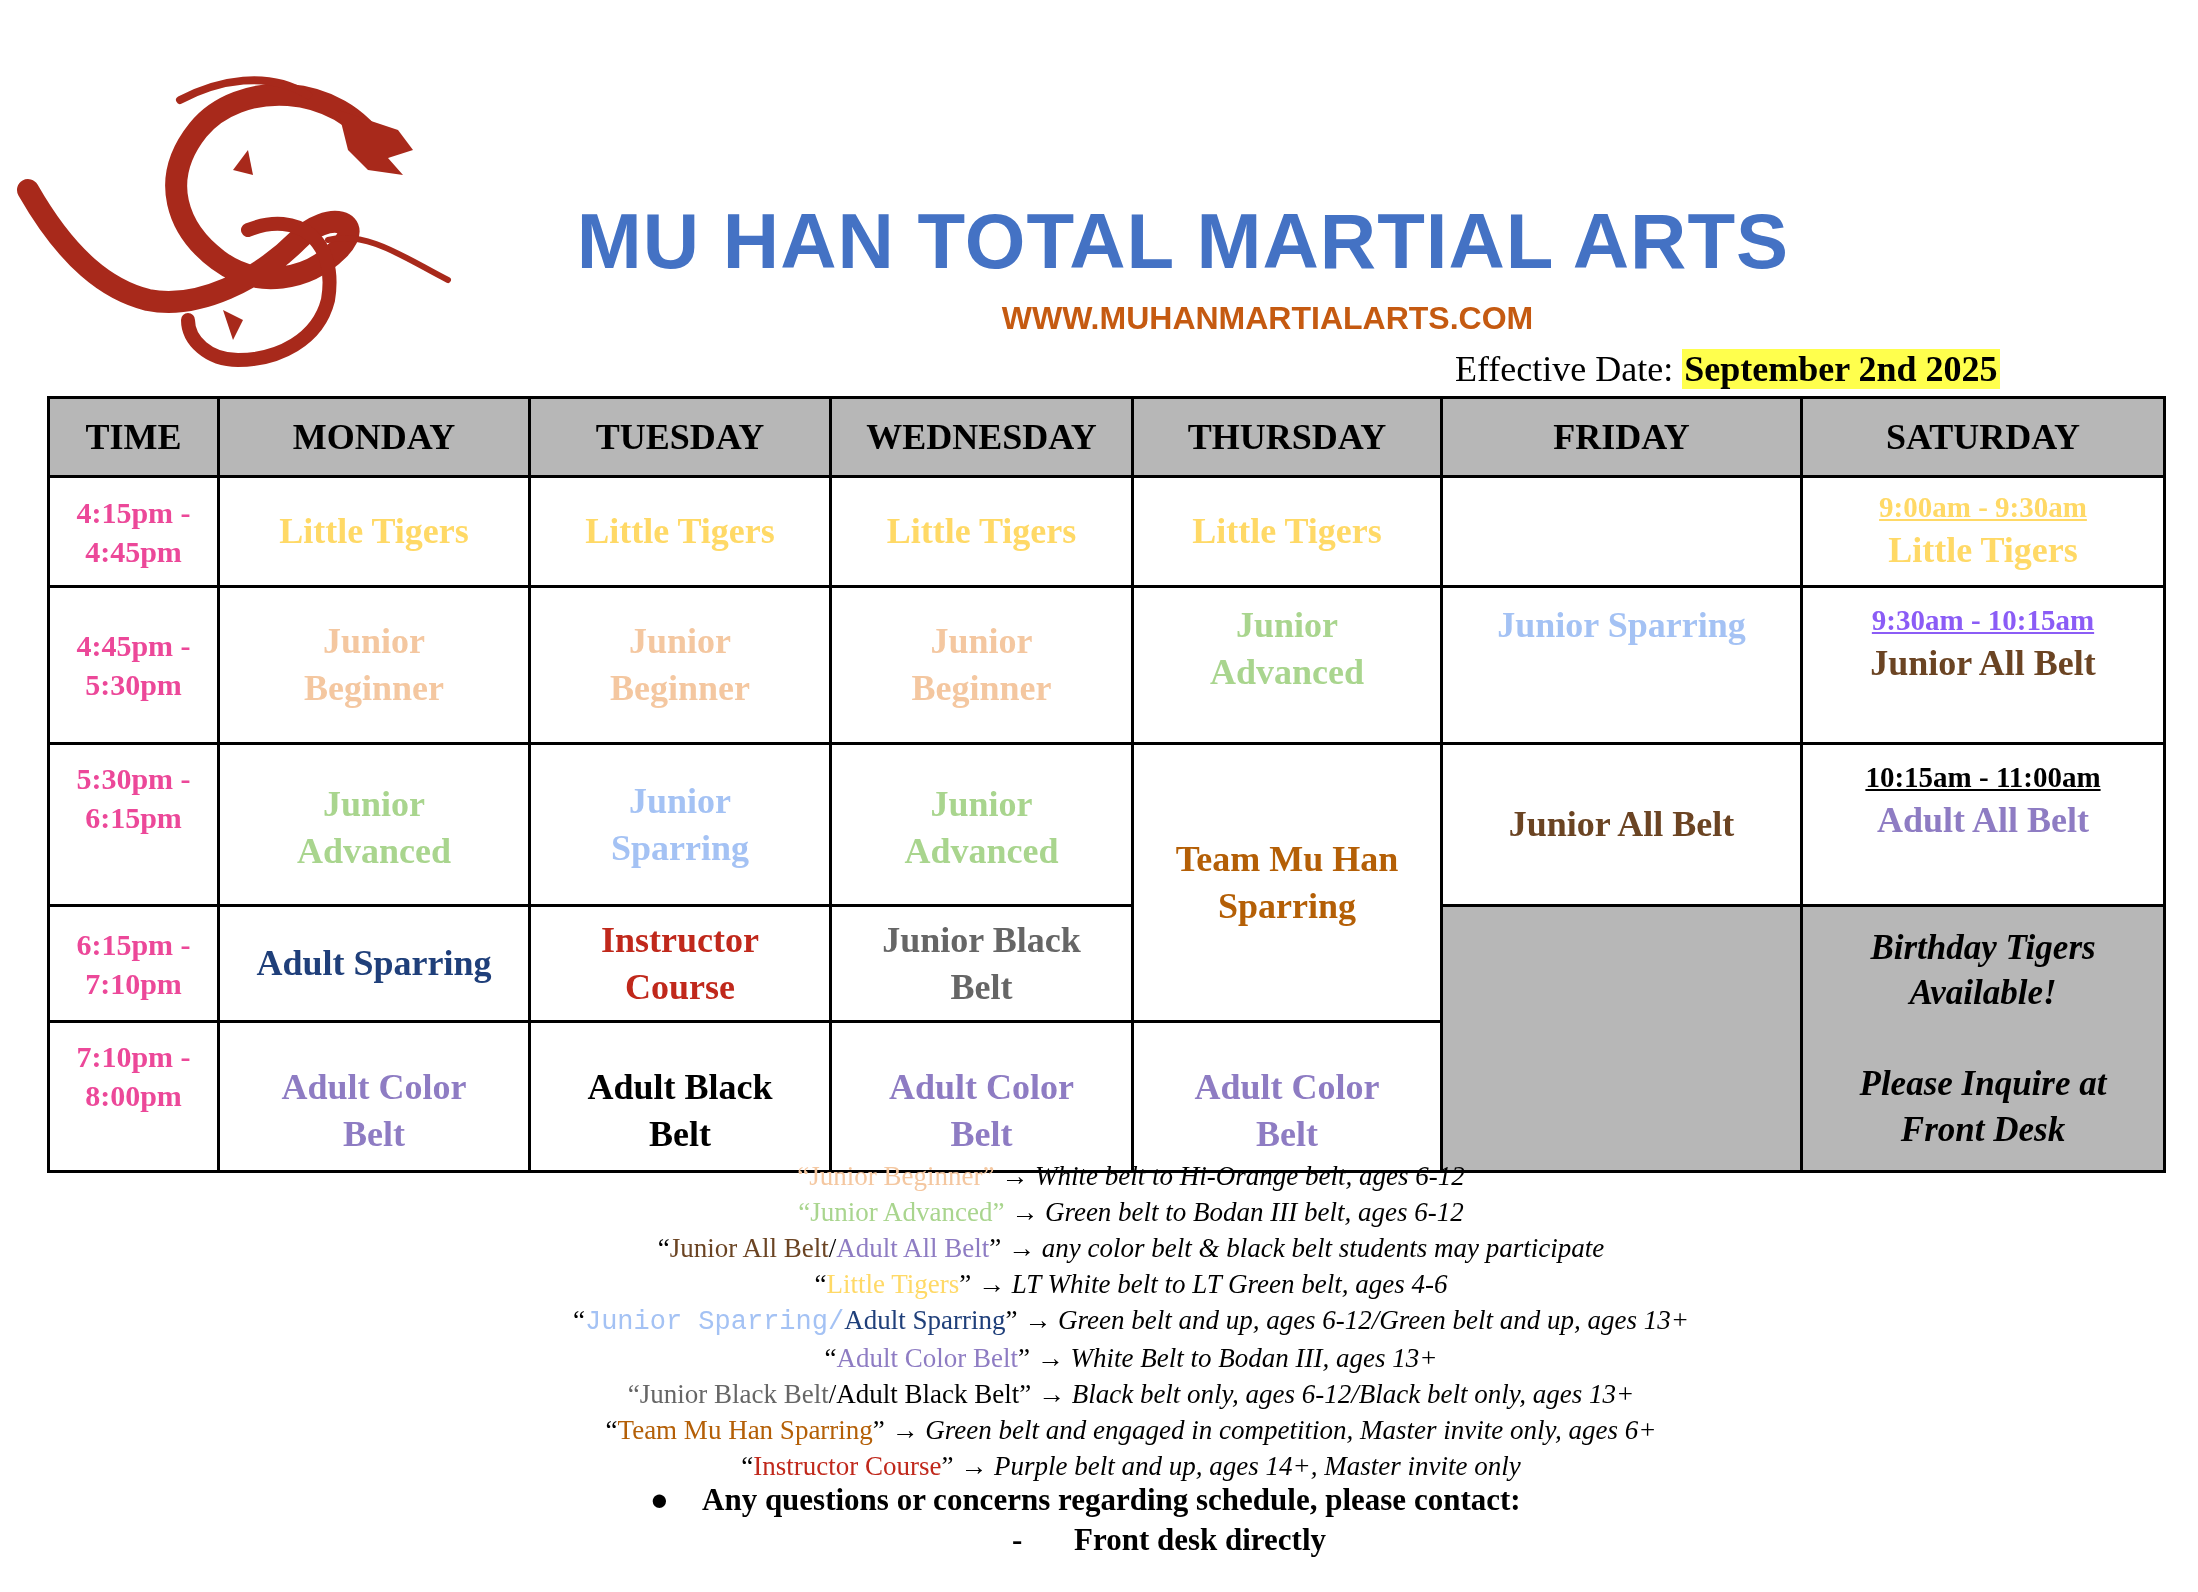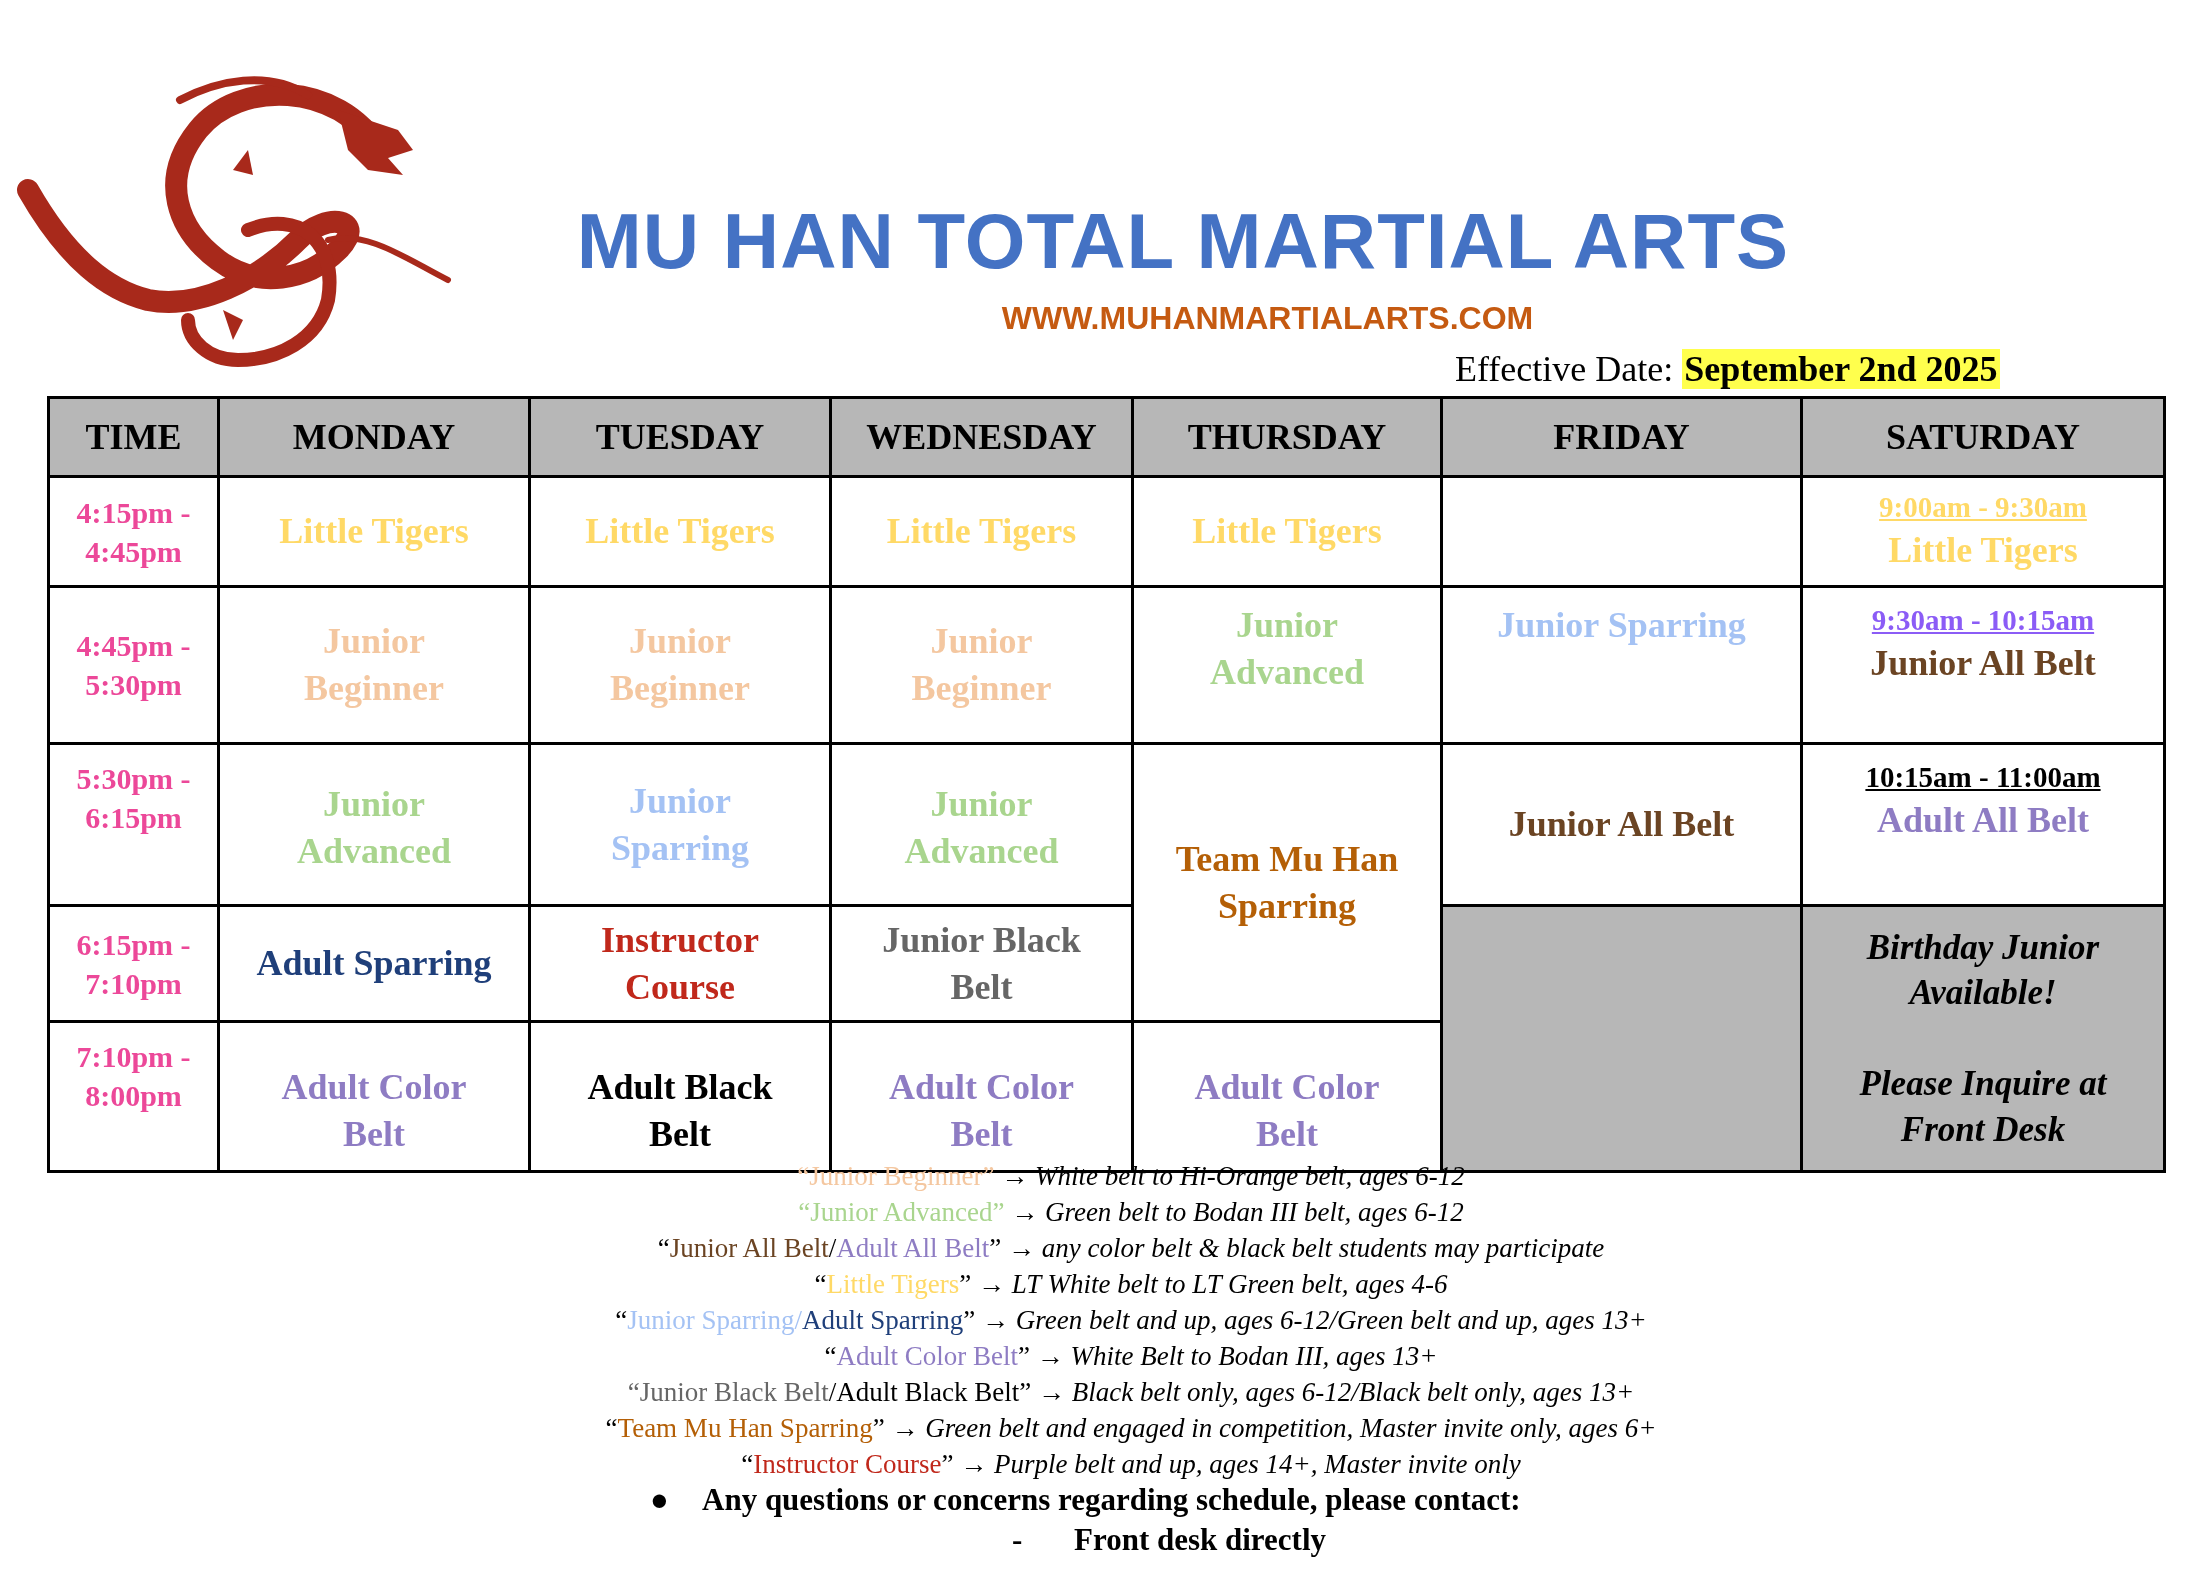--- a/index.html
+++ b/index.html
@@ -13,21 +13,21 @@
   table.sched td, table.sched th { border: 3px solid #000; text-align: center; vertical-align: middle; padding: 0 6px; font-family: "Liberation Serif", serif; font-weight: bold; line-height: 1.3; }
   table.sched th { background: #B7B7B7; font-size: 36px; height: 76px; color: #000; }
   td.time { font-size: 30px; color: #ec4899; line-height: 1.2; }
   td.cls { font-size: 36px; }
   td.gray { background: #B7B7B7; }
   .sub { display: block; text-decoration: underline; font-size: 29px; }
   .italic-note { font-style: italic; font-weight: normal; font-size: 35px; color: #000; line-height: 1.25; }
   .c-tiger { color: #FFD966; }
   .c-jbeg { color: #F4C7A0; }
   .c-jadv { color: #A9D58E; }
-  .c-jspar { color: #A4C2F4; }
+  .c-jspar { color: #A4C2F4; font-family: Liberation Mono, monospace; }
   .c-aspar { color: #1F3F7A; }
   .c-instr { color: #C0281B; }
   .c-jblack { color: #666666; }
   .c-ablack { color: #000000; }
   .c-acolor { color: #8E7CC3; }
   .c-jall { color: #6B4423; }
   .c-team { color: #B45F06; }
   .legend { position: absolute; left: 0; top: 1158px; width: 2198px; text-align: center; font-family: "Liberation Serif", serif; font-size: 27px; line-height: 36px; color: #000; margin-left: 32px; }
   .legend .line { display: block; white-space: nowrap; }
   .legend .desc { font-style: italic; }
@@ -108,21 +108,21 @@
     <td class="cls c-acolor" style="vertical-align:top;padding-top:14px"><span class="sub" style="color:#000">10:15am - 11:00am</span><span>Adult All Belt</span></td>
   </tr>
 
   <tr style="height:116px">
     <td class="time"><span>6:15pm -</span><br><span>7:10pm</span></td>
     <td class="cls c-aspar">Adult Sparring</td>
     <td class="cls c-instr"><span>Instructor</span><br><span>Course</span></td>
     <td class="cls c-jblack"><span>Junior Black</span><br><span>Belt</span></td>
     <td class="gray" rowspan="2"></td>
     <td class="gray italic-note" rowspan="2">
-      <span>Birthday Junior</span><br>
+      <span>Birthday Tigers</span><br>
       <span>Available!</span><br><br>
       <span>Please Inquire at</span><br>
       <span>Front Desk</span>
     </td>
   </tr>
 
   <tr style="height:150px">
     <td class="time" style="vertical-align:top;padding-top:14px"><span>7:10pm -</span><br><span>8:00pm</span></td>
     <td class="cls c-acolor" style="vertical-align:bottom;padding-bottom:12px"><span>Adult Color</span><br><span>Belt</span></td>
     <td class="cls c-ablack" style="vertical-align:bottom;padding-bottom:12px"><span>Adult Black</span><br><span>Belt</span></td>

